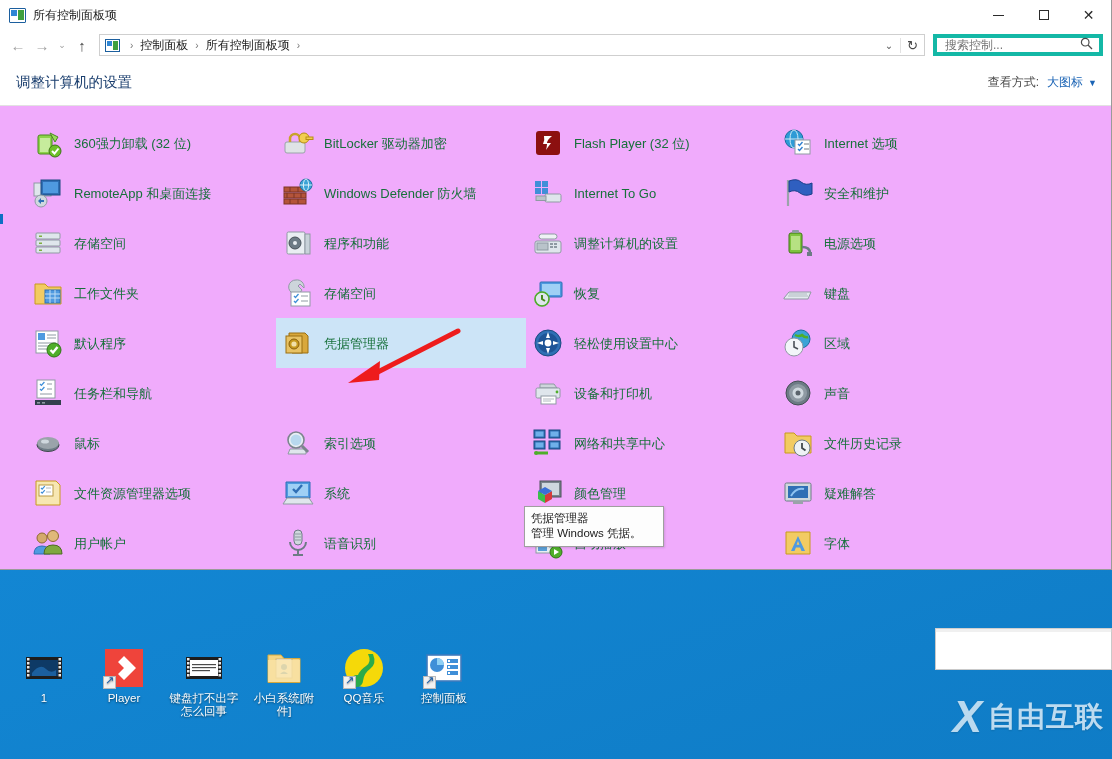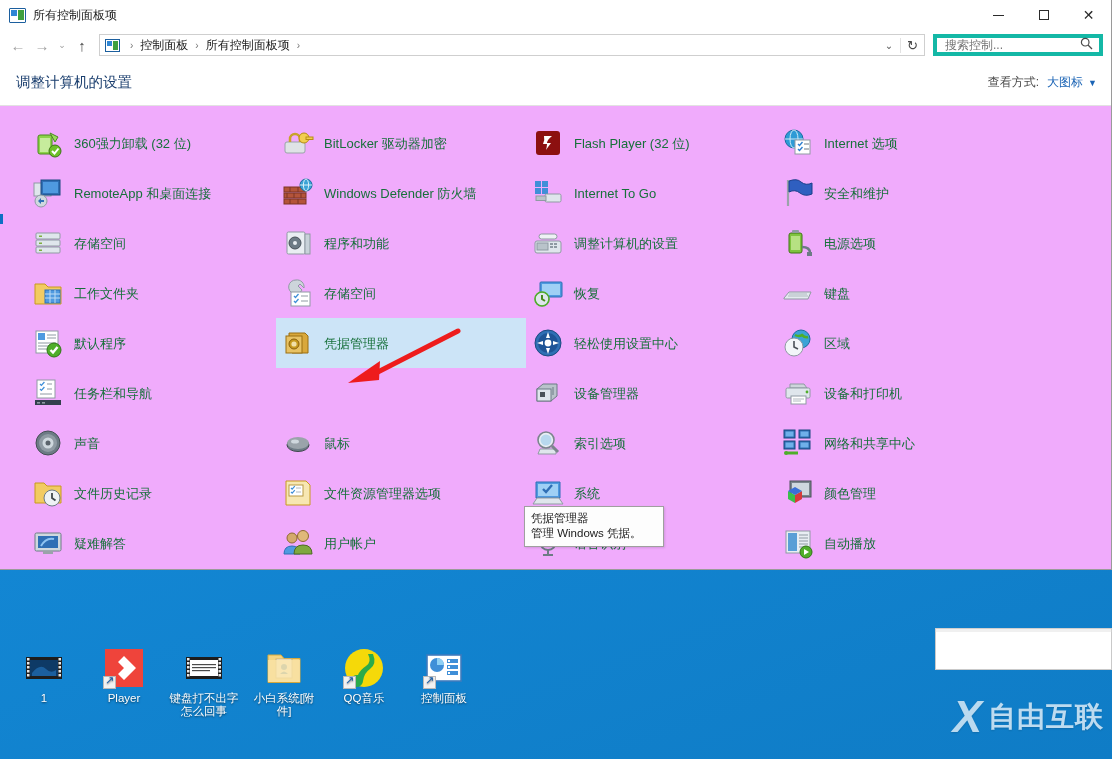--- a/index.html
+++ b/index.html
@@ -632,31 +632,20 @@
           </span>
           <span class="cp-label">任务栏和导航</span>
         </div>
         <div class="cp-item">
           <span class="cp-ico" style="visibility: hidden;"></span>
           <span class="cp-label"></span>
         </div>
         <div class="cp-item">
           <span class="cp-ico">
             <svg width="32" height="32" viewBox="0 0 32 32">
-              <path d="M5 12 l6 -5 h14 v12 l-6 5 h-14z" fill="#b9c3ca" stroke="#6d7b85"></path>
-              <rect x="5" y="12" width="14" height="12" fill="#dfe6ec" stroke="#6d7b85"></rect>
-              <rect x="8" y="15" width="5" height="5" fill="#4a5259"></rect>
-              <path d="M21 10 v8" stroke="#6d7b85"></path>
-            </svg>
-          </span>
-          <span class="cp-label">设备管理器</span>
-        </div>
-        <div class="cp-item">
-          <span class="cp-ico">
-            <svg width="32" height="32" viewBox="0 0 32 32">
               <path d="M8 7 h14 l3 4 h-17z" fill="#cdd5db" stroke="#8f9aa3"></path>
               <rect x="4" y="11" width="24" height="10" rx="1.5" fill="#dfe6ec" stroke="#8f9aa3"></rect>
               <rect x="9" y="19" width="15" height="8" fill="#fff" stroke="#8f9aa3"></rect>
               <g stroke="#b0b9c0">
                 <path d="M11 22h11M11 24h8"></path>
               </g>
               <circle cx="25" cy="15" r="1.4" fill="#4fae2a"></circle>
             </svg>
           </span>
           <span class="cp-label">设备和打印机</span>

